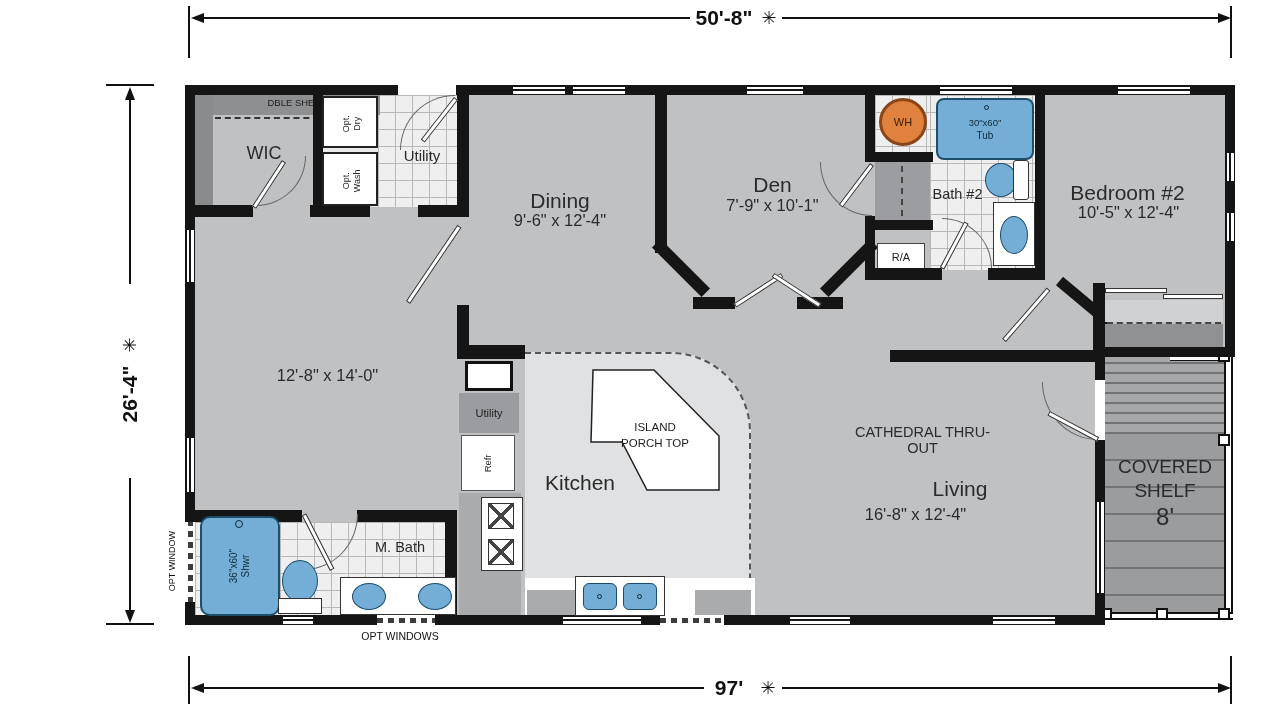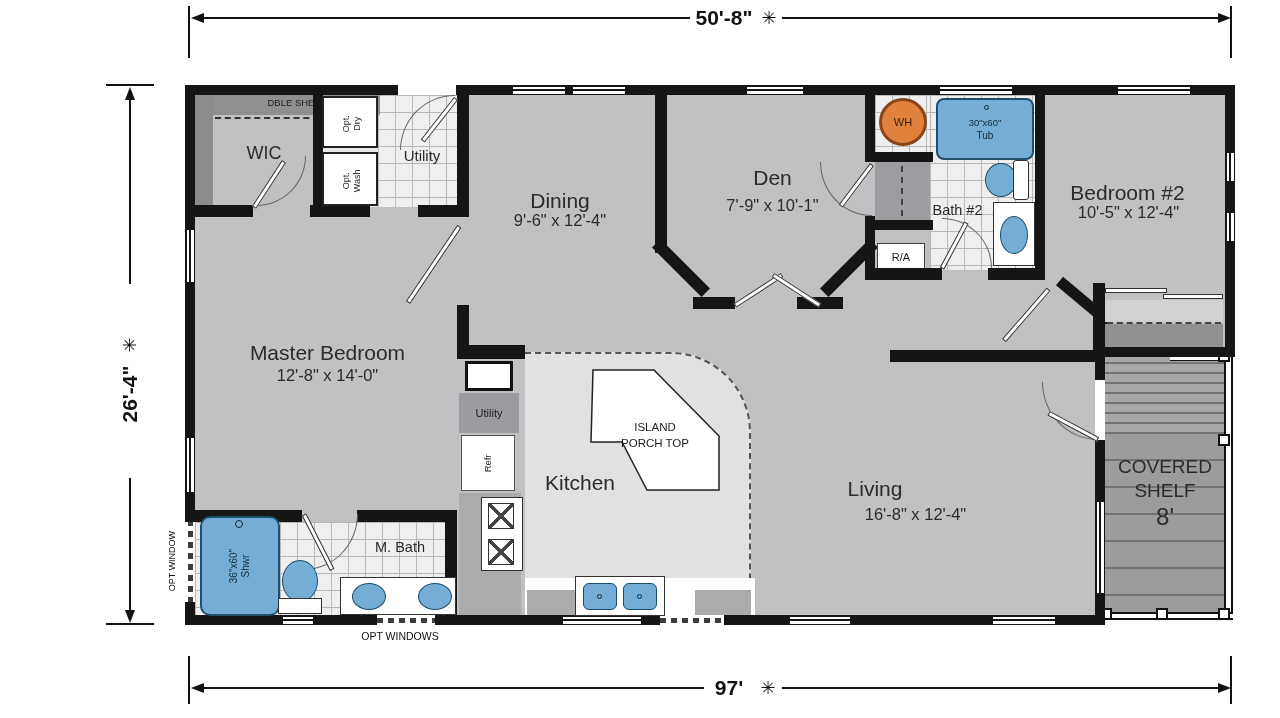--- a/index.html
+++ b/index.html
@@ -161,21 +161,21 @@
   <div class="lbl" style="left:382px;top:148px;width:80px;font-size:15px">Utility</div>
   <div class="wall" style="left:457px;top:85px;width:12px;height:132px"></div>
   <div class="abs" style="left:398px;top:85px;width:58px;height:10px;background:#fff"></div>
   <div class="arc arc-tl" style="left:400px;top:95px;width:55px;height:55px"></div>
   <div class="leaf" style="left:456px;top:96px;width:54px;transform:rotate(128deg)"></div>
 
   <div class="lbl room-name" style="left:495px;top:189px;width:130px">Dining</div>
   <div class="lbl room-dims" style="left:490px;top:211px;width:140px">9'-6" x 12'-4"</div>
 
   <div class="wall" style="left:655px;top:85px;width:12px;height:168px"></div>
-  <div class="lbl room-name" style="left:715px;top:166px;width:115px">Den</div>
+  <div class="lbl room-name" style="left:715px;top:173px;width:115px">Den</div>
   <div class="lbl room-dims" style="left:700px;top:196px;width:145px">7'-9" x 10'-1"</div>
   <div class="wall" style="left:646px;top:262px;width:70px;height:12px;transform:rotate(45deg)"></div>
   <div class="wall" style="left:814px;top:262px;width:70px;height:12px;transform:rotate(-45deg)"></div>
   <div class="wall" style="left:693px;top:297px;width:42px;height:12px"></div>
   <div class="wall" style="left:797px;top:297px;width:46px;height:12px"></div>
   <div class="leaf" style="left:735px;top:303px;width:56px;transform:rotate(-33deg)"></div>
   <div class="leaf" style="left:820px;top:303px;width:56px;transform:rotate(-147deg)"></div>
 
   <div class="wall" style="left:865px;top:85px;width:10px;height:70px"></div>
   <div class="abs" style="left:879px;top:98px;width:48px;height:48px;background:#e0823e;border:3px solid #8a4518;border-radius:50%;display:flex;align-items:center;justify-content:center">
@@ -195,42 +195,41 @@
 
   <div class="bluefix" style="left:936px;top:98px;width:98px;height:62px;border-radius:8px">
     <div class="abs" style="left:46px;top:5px;width:5px;height:5px;border-radius:50%;border:1.2px solid #0e2a3a"></div>
     <div class="lbl" style="left:0;top:18px;width:94px;font-size:9.5px;color:#0e2a3a">30"x60"</div>
     <div class="lbl" style="left:0;top:30px;width:94px;font-size:10px;color:#0e2a3a">Tub</div>
   </div>
   <div class="bluefix" style="left:985px;top:163px;width:32px;height:34px;border-radius:50%;border-width:1.5px"></div>
   <div class="abs" style="left:1013px;top:160px;width:16px;height:40px;background:#fff;border:1.5px solid #333;border-radius:3px"></div>
   <div class="abs" style="left:993px;top:202px;width:42px;height:64px;background:#fff;border:1.5px solid #333"></div>
   <div class="bluefix" style="left:1000px;top:216px;width:28px;height:38px;border-radius:50%;border-width:1.5px"></div>
-  <div class="lbl small-lbl" style="left:920px;top:202px;width:75px">Bath #2</div>
+  <div class="lbl small-lbl" style="left:920px;top:186px;width:75px">Bath #2</div>
   <div class="wall" style="left:930px;top:268px;width:12px;height:12px"></div>
   <div class="wall" style="left:988px;top:268px;width:47px;height:12px"></div>
   <div class="arc arc-tr" style="left:942px;top:218px;width:50px;height:50px"></div>
   <div class="leaf" style="left:942px;top:266px;width:52px;transform:rotate(-62deg)"></div>
   <div class="wall" style="left:1035px;top:85px;width:10px;height:195px"></div>
 
   <div class="lbl room-name" style="left:1060px;top:181px;width:135px">Bedroom #2</div>
   <div class="lbl room-dims" style="left:1066px;top:203px;width:125px">10'-5" x 12'-4"</div>
   <div class="leaf" style="left:1004px;top:338px;width:68px;transform:rotate(-49deg)"></div>
   <div class="wall" style="left:1052px;top:296px;width:64px;height:11px;transform:rotate(40deg)"></div>
   <div class="wall" style="left:890px;top:350px;width:215px;height:12px"></div>
 
   <div class="wall" style="left:1093px;top:283px;width:12px;height:66px"></div>
   <div class="abs" style="left:1105px;top:288px;width:62px;height:5px;background:#fff;border:1px solid #333"></div>
   <div class="abs" style="left:1163px;top:294px;width:60px;height:5px;background:#fff;border:1px solid #333"></div>
   <div class="abs" style="left:1105px;top:300px;width:118px;height:22px;background:#cfd1d3"></div>
   <div class="abs" style="left:1107px;top:322px;width:114px;height:0;border-top:2px dashed #444"></div>
   <div class="abs" style="left:1105px;top:324px;width:118px;height:23px;background:#8f9193"></div>
   <div class="wall" style="left:1093px;top:347px;width:142px;height:10px"></div>
 
-  <div class="lbl room-name" style="left:230px;top:341px;width:195px">Master Bedroom</div>
   <div class="lbl room-dims" style="left:250px;top:366px;width:155px">12'-8" x 14'-0"</div>
   <div class="wall" style="left:457px;top:305px;width:12px;height:52px"></div>
   <div class="leaf" style="left:408px;top:300px;width:92px;transform:rotate(-56deg)"></div>
 
   <div class="wall" style="left:457px;top:345px;width:68px;height:14px"></div>
   <div class="abs" style="left:465px;top:361px;width:48px;height:30px;background:#fff;border:3px solid #111"></div>
   <div class="abs" style="left:459px;top:393px;width:60px;height:40px;background:#9a9ca0;display:flex;align-items:center;justify-content:center">
     <span style="font-size:11px;color:#1d1d1d">Utility</span>
   </div>
   <div class="abs" style="left:461px;top:435px;width:54px;height:56px;background:#fff;border:1.5px solid #555">
@@ -253,21 +252,22 @@
   <div class="abs" style="left:527px;top:590px;width:52px;height:25px;background:#a9abad"></div>
   <div class="abs" style="left:695px;top:590px;width:56px;height:25px;background:#a9abad"></div>
   <div class="abs" style="left:575px;top:576px;width:90px;height:40px;background:#fff;border:1.5px solid #333"></div>
   <div class="bluefix" style="left:583px;top:583px;width:34px;height:27px;border-radius:6px;border-width:1.5px">
     <div class="abs" style="left:13px;top:10px;width:5px;height:5px;border-radius:50%;border:1.2px solid #0e2a3a"></div>
   </div>
   <div class="bluefix" style="left:623px;top:583px;width:34px;height:27px;border-radius:6px;border-width:1.5px">
     <div class="abs" style="left:13px;top:10px;width:5px;height:5px;border-radius:50%;border:1.2px solid #0e2a3a"></div>
   </div>
 
-  <div class="lbl room-name" style="left:805px;top:477px;width:140px">Living</div>
+  <div class="lbl" style="left:840px;top:424px;width:165px;font-size:14.5px">CATHEDRAL THRU-OUT</div>
+  <div class="lbl room-name" style="left:890px;top:477px;width:140px">Living</div>
   <div class="lbl room-dims" style="left:838px;top:505px;width:155px">16'-8" x 12'-4"</div>
 
   <div class="wall" style="left:1095px;top:352px;width:10px;height:28px"></div>
   <div class="abs" style="left:1095px;top:380px;width:10px;height:60px;background:#fff"></div>
   <div class="wall" style="left:1095px;top:440px;width:10px;height:62px"></div>
   <div class="winV" style="left:1095px;top:502px;height:91px"></div>
   <div class="wall" style="left:1095px;top:593px;width:10px;height:24px"></div>
   <div class="arc arc-bl" style="left:1042px;top:382px;width:56px;height:58px"></div>
   <div class="leaf" style="left:1098px;top:437px;width:56px;transform:rotate(-152deg)"></div>
 

